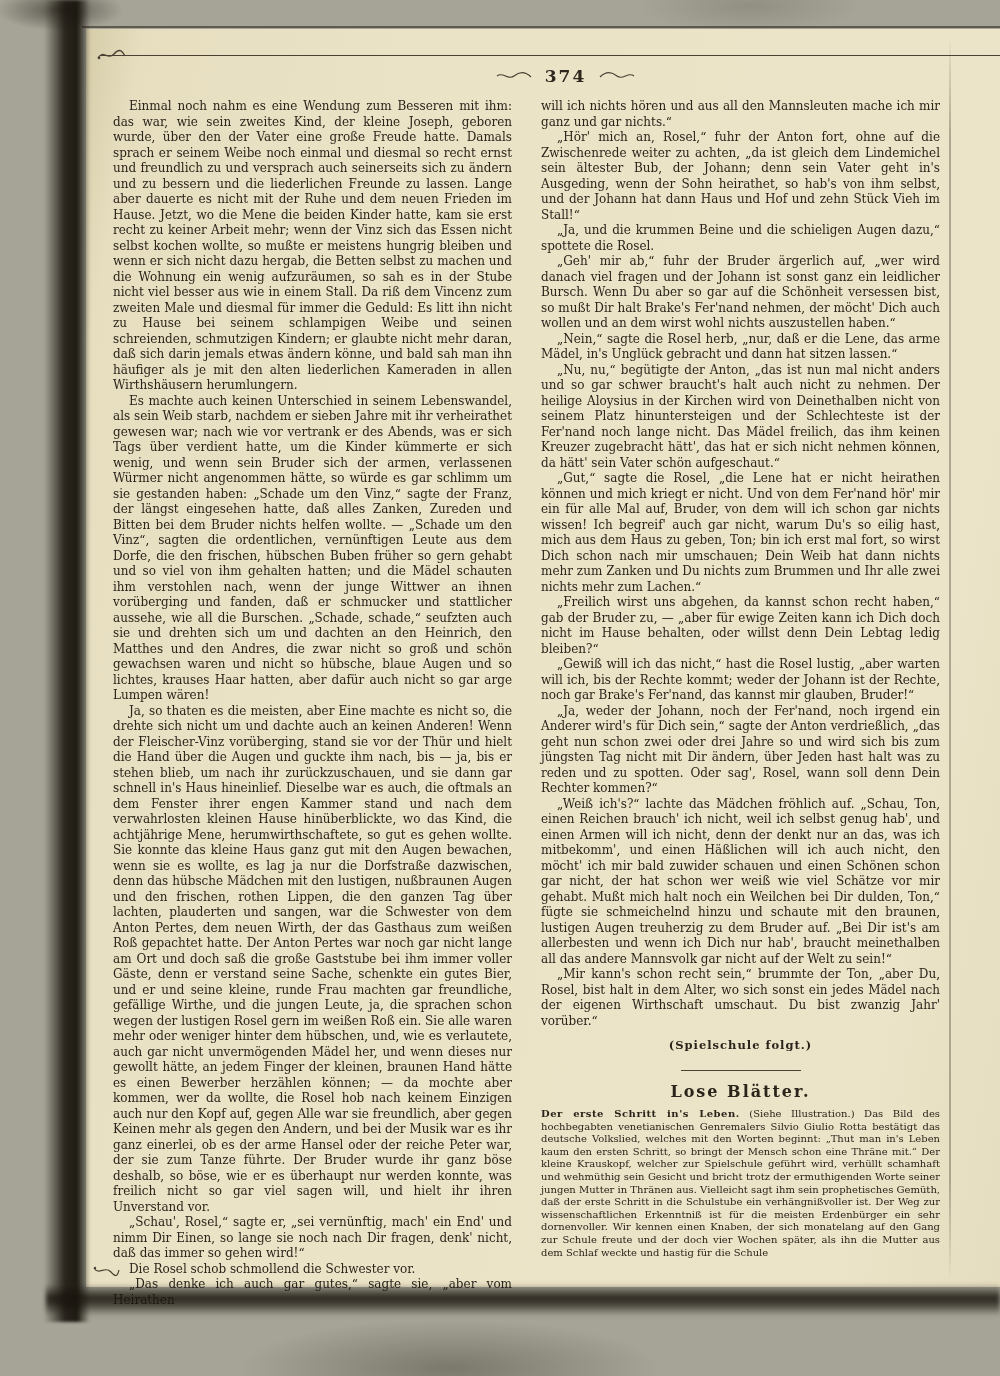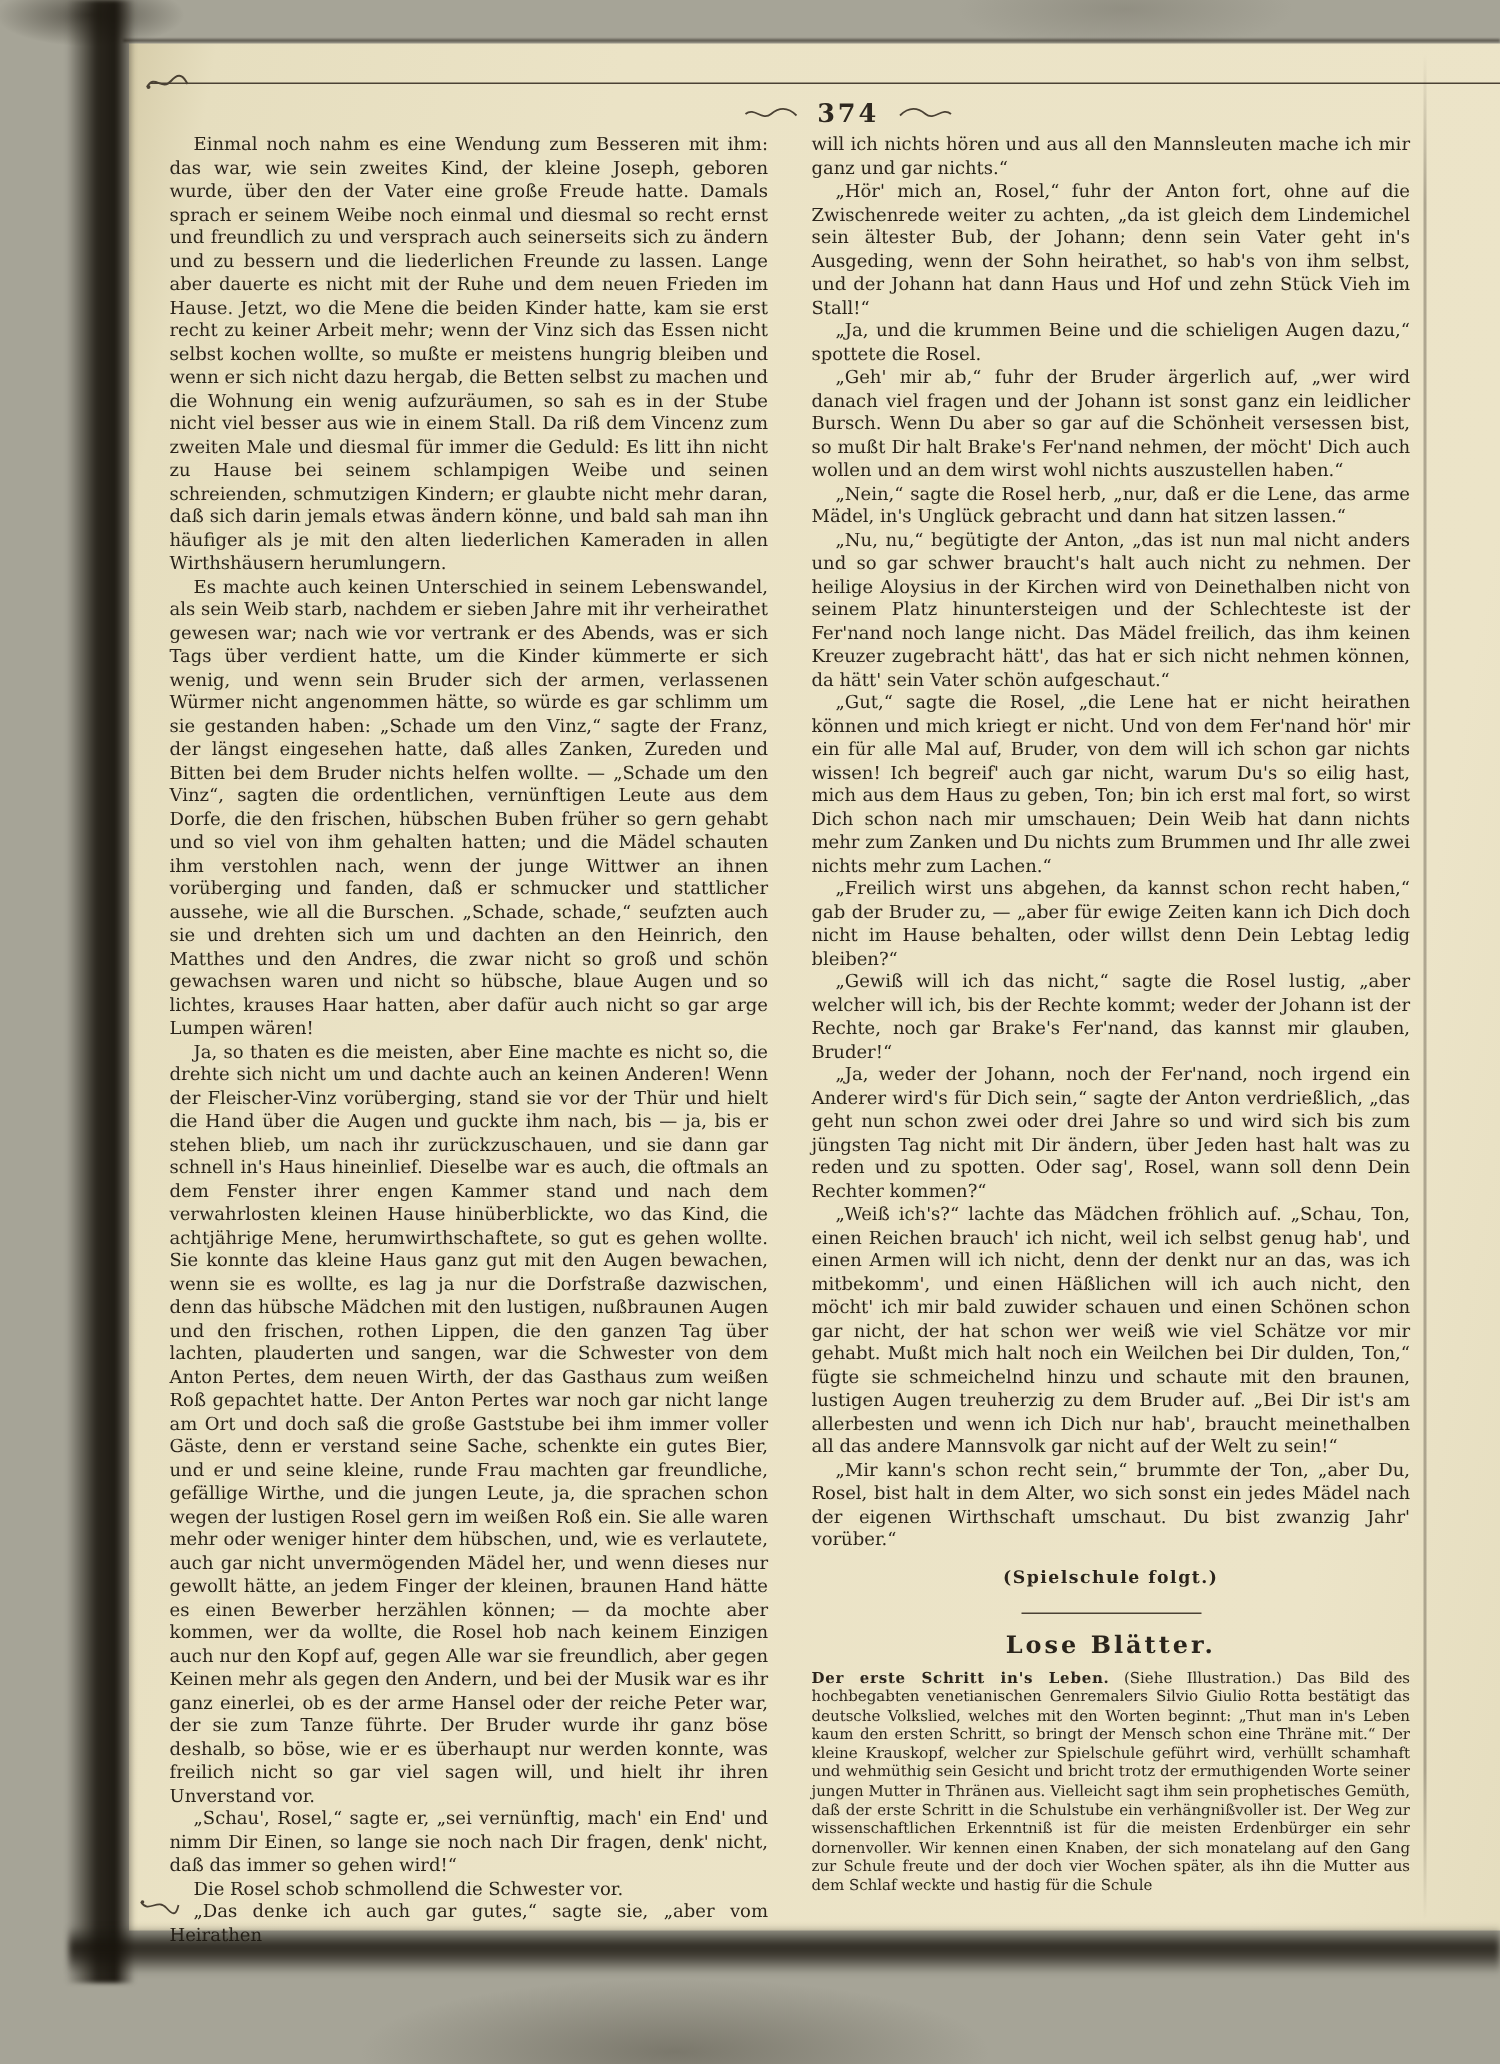--- a/index.html
+++ b/index.html
@@ -45,21 +45,21 @@
   .page-number-row {
     position:absolute; top:36px; left:0; width:100%;
     text-align:center; white-space:nowrap;
   }
   .page-number-row .num {
     font-size:17px; font-weight:bold; letter-spacing:2px; color:#2e281f;
     vertical-align:middle; padding:0 8px;
   }
   .page-number-row svg { vertical-align:middle; }
   .columns {
-    position:absolute; top:60px; left:27px; width:827px;
+    position:absolute; top:70px; left:27px; width:827px;
     display:flex; gap:29px;
   }
   .column { width:405px; font-size:12px; line-height:15.5px; text-align:justify; }
   .column p { margin:0; text-indent:16px; hyphens:auto; }
   .column p.noindent { text-indent:0; }
   .continuation {
     text-indent:0 !important; text-align:center; font-weight:bold;
     margin-top:9px !important; letter-spacing:1px; font-size:11.5px;
   }
   .section-divider {
@@ -114,21 +114,21 @@
 
       <div class="column">
         <p class="noindent">will ich nichts hören und aus all den Mannsleuten mache ich mir ganz und gar nichts.“</p>
         <p>„Hör' mich an, Rosel,“ fuhr der Anton fort, ohne auf die Zwischenrede weiter zu achten, „da ist gleich dem Lindemichel sein ältester Bub, der Johann; denn sein Vater geht in's Ausgeding, wenn der Sohn heirathet, so hab's von ihm selbst, und der Johann hat dann Haus und Hof und zehn Stück Vieh im Stall!“</p>
         <p>„Ja, und die krummen Beine und die schieligen Augen dazu,“ spottete die Rosel.</p>
         <p>„Geh' mir ab,“ fuhr der Bruder ärgerlich auf, „wer wird danach viel fragen und der Johann ist sonst ganz ein leidlicher Bursch. Wenn Du aber so gar auf die Schönheit versessen bist, so mußt Dir halt Brake's Fer'nand nehmen, der möcht' Dich auch wollen und an dem wirst wohl nichts auszustellen haben.“</p>
         <p>„Nein,“ sagte die Rosel herb, „nur, daß er die Lene, das arme Mädel, in's Unglück gebracht und dann hat sitzen lassen.“</p>
         <p>„Nu, nu,“ begütigte der Anton, „das ist nun mal nicht anders und so gar schwer braucht's halt auch nicht zu nehmen. Der heilige Aloysius in der Kirchen wird von Deinethalben nicht von seinem Platz hinuntersteigen und der Schlechteste ist der Fer'nand noch lange nicht. Das Mädel freilich, das ihm keinen Kreuzer zugebracht hätt', das hat er sich nicht nehmen können, da hätt' sein Vater schön aufgeschaut.“</p>
         <p>„Gut,“ sagte die Rosel, „die Lene hat er nicht heirathen können und mich kriegt er nicht. Und von dem Fer'nand hör' mir ein für alle Mal auf, Bruder, von dem will ich schon gar nichts wissen! Ich begreif' auch gar nicht, warum Du's so eilig hast, mich aus dem Haus zu geben, Ton; bin ich erst mal fort, so wirst Dich schon nach mir umschauen; Dein Weib hat dann nichts mehr zum Zanken und Du nichts zum Brummen und Ihr alle zwei nichts mehr zum Lachen.“</p>
         <p>„Freilich wirst uns abgehen, da kannst schon recht haben,“ gab der Bruder zu, — „aber für ewige Zeiten kann ich Dich doch nicht im Hause behalten, oder willst denn Dein Lebtag ledig bleiben?“</p>
-        <p>„Gewiß will ich das nicht,“ sagte die Rosel lustig, „aber welcher will ich, bis der Rechte kommt; weder der Johann ist der Rechte, noch gar Brake's Fer'nand, das kannst mir glauben, Bruder!“</p>
+        <p>„Gewiß will ich das nicht,“ hast die Rosel lustig, „aber warten will ich, bis der Rechte kommt; weder der Johann ist der Rechte, noch gar Brake's Fer'nand, das kannst mir glauben, Bruder!“</p>
         <p>„Ja, weder der Johann, noch der Fer'nand, noch irgend ein Anderer wird's für Dich sein,“ sagte der Anton verdrießlich, „das geht nun schon zwei oder drei Jahre so und wird sich bis zum jüngsten Tag nicht mit Dir ändern, über Jeden hast halt was zu reden und zu spotten. Oder sag', Rosel, wann soll denn Dein Rechter kommen?“</p>
         <p>„Weiß ich's?“ lachte das Mädchen fröhlich auf. „Schau, Ton, einen Reichen brauch' ich nicht, weil ich selbst genug hab', und einen Armen will ich nicht, denn der denkt nur an das, was ich mitbekomm', und einen Häßlichen will ich auch nicht, den möcht' ich mir bald zuwider schauen und einen Schönen schon gar nicht, der hat schon wer weiß wie viel Schätze vor mir gehabt. Mußt mich halt noch ein Weilchen bei Dir dulden, Ton,“ fügte sie schmeichelnd hinzu und schaute mit den braunen, lustigen Augen treuherzig zu dem Bruder auf. „Bei Dir ist's am allerbesten und wenn ich Dich nur hab', braucht meinethalben all das andere Mannsvolk gar nicht auf der Welt zu sein!“</p>
         <p>„Mir kann's schon recht sein,“ brummte der Ton, „aber Du, Rosel, bist halt in dem Alter, wo sich sonst ein jedes Mädel nach der eigenen Wirthschaft umschaut. Du bist zwanzig Jahr' vorüber.“</p>
         <p class="continuation">(Spielschule folgt.)</p>
 
         <div class="section-divider"></div>
 
         <h2 class="section-title">Lose Blätter.</h2>
 
         <p class="feuilleton noindent"><span class="lead">Der erste Schritt in's Leben.</span><span> (Siehe Illustration.) Das Bild des hochbegabten venetianischen Genremalers Silvio Giulio Rotta bestätigt das deutsche Volkslied, welches mit den Worten beginnt: „Thut man in's Leben kaum den ersten Schritt, so bringt der Mensch schon eine Thräne mit.“ Der kleine Krauskopf, welcher zur Spielschule geführt wird, verhüllt schamhaft und wehmüthig sein Gesicht und bricht trotz der ermuthigenden Worte seiner jungen Mutter in Thränen aus. Vielleicht sagt ihm sein prophetisches Gemüth, daß der erste Schritt in die Schulstube ein verhängnißvoller ist. Der Weg zur wissenschaftlichen Erkenntniß ist für die meisten Erdenbürger ein sehr dornenvoller. Wir kennen einen Knaben, der sich monatelang auf den Gang zur Schule freute und der doch vier Wochen später, als ihn die Mutter aus dem Schlaf weckte und hastig für die Schule</span></p>

